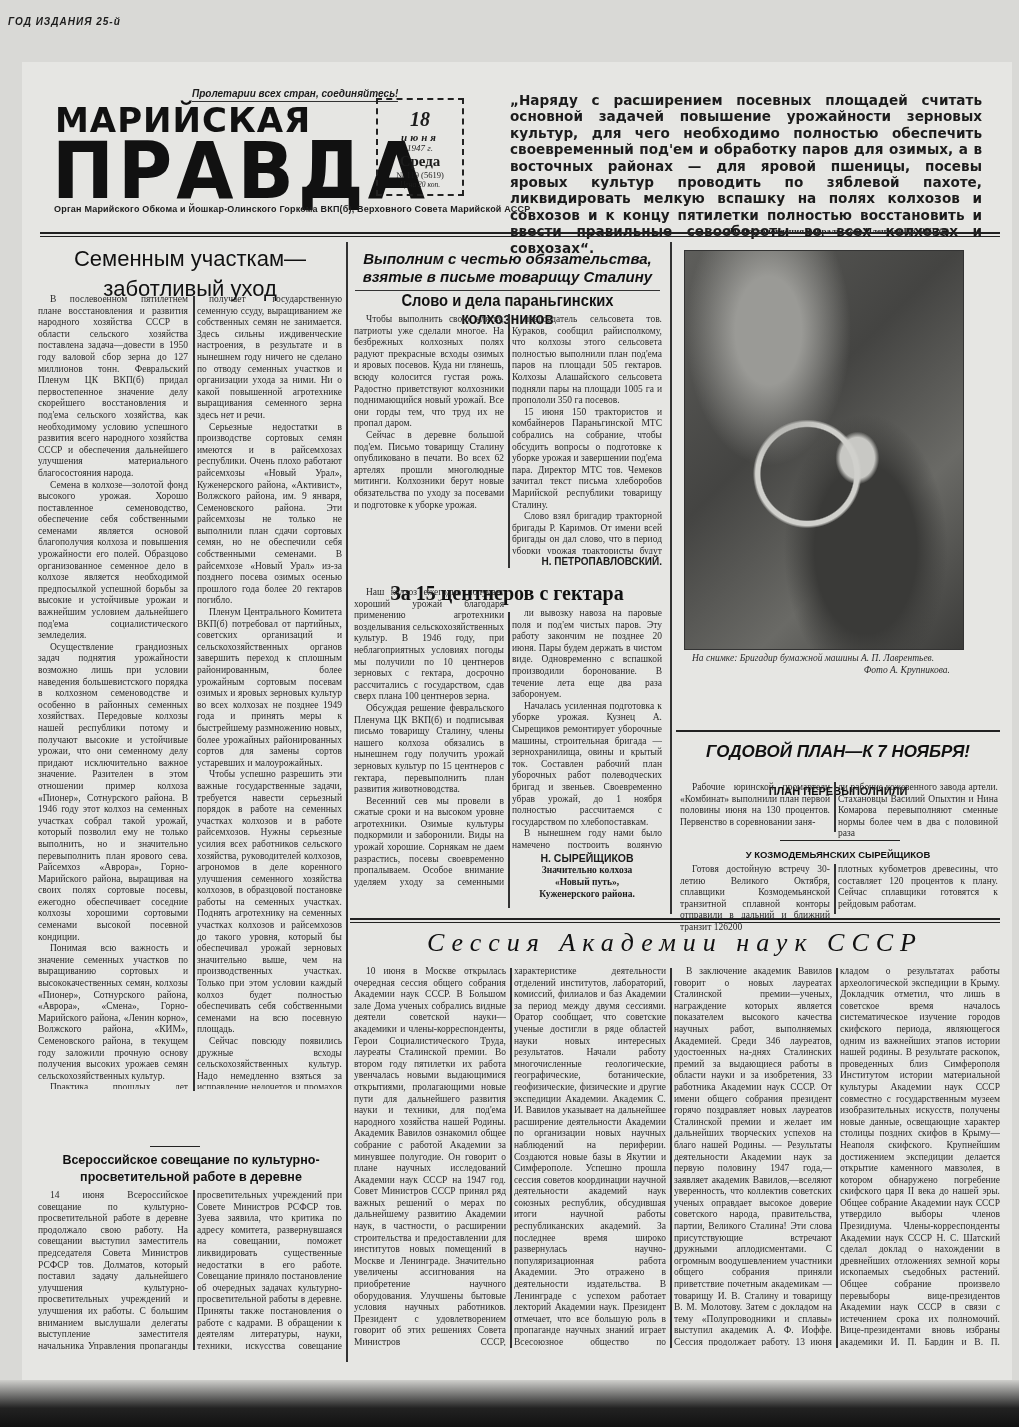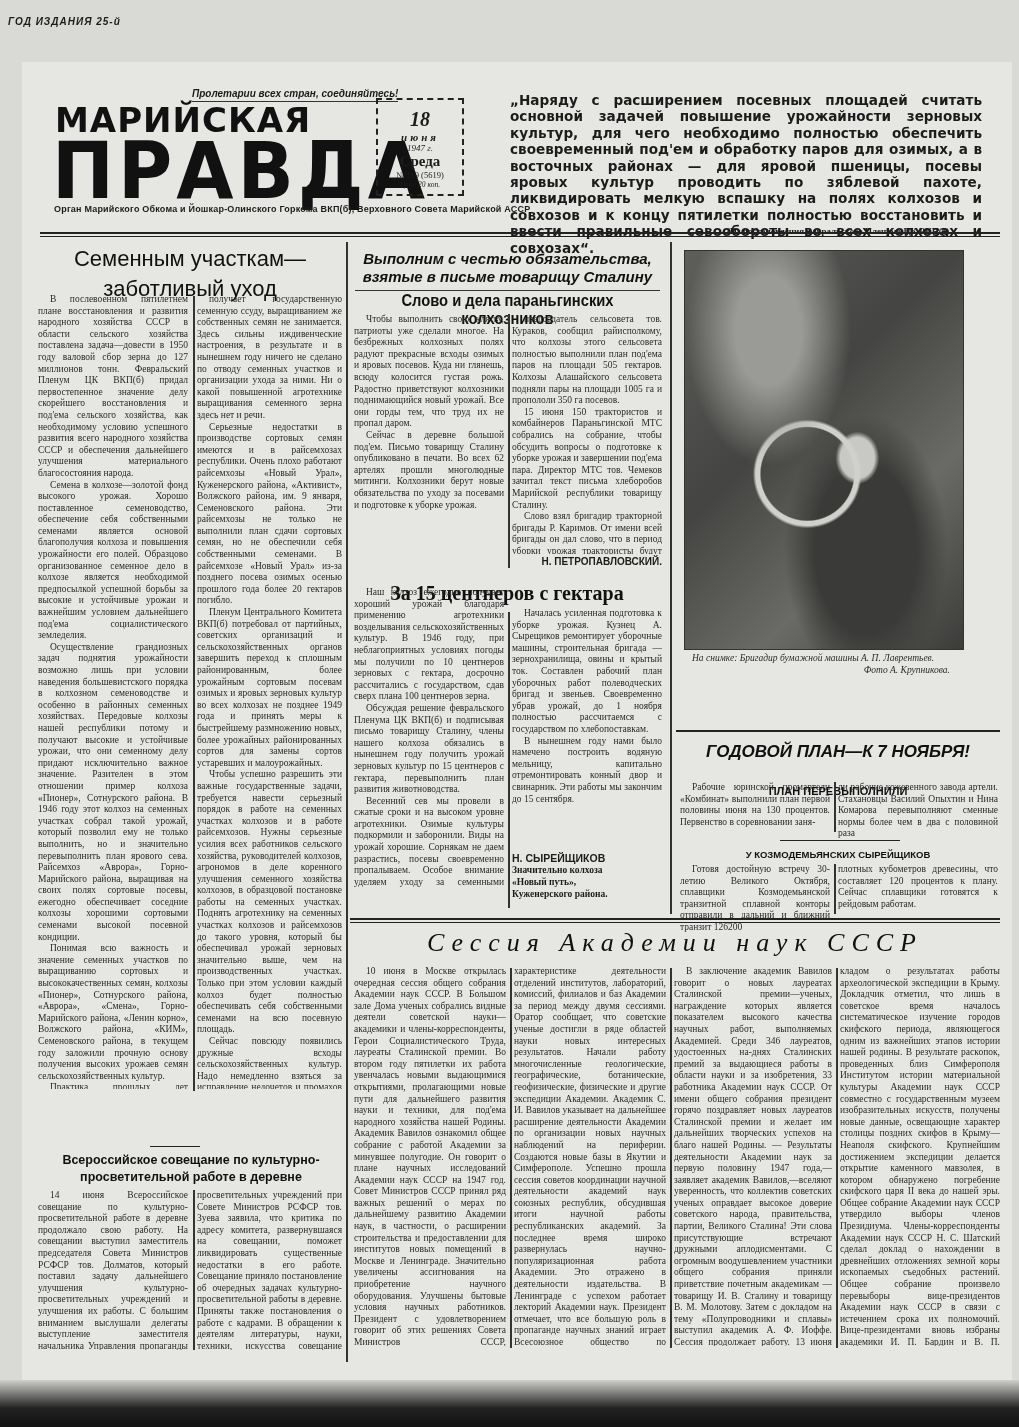--- a/index.html
+++ b/index.html
@@ -100,25 +100,26 @@
 
 <div class="abs h-big" style="left:352px;top:582px;width:310px;font-size:20px;font-weight:bold;font-family:'Liberation Serif',serif;">За 15 центнеров с гектара</div>
 <div class="abs small" style="left:354px;top:587px;width:150px;height:300px;overflow:hidden;">
   <p>Наш колхоз ежегодно получает хороший урожай благодаря применению агротехники возделывания сельскохозяйственных культур. В 1946 году, при неблагоприятных условиях погоды мы получили по 10 центнеров зерновых с гектара, досрочно рассчитались с государством, сдав сверх плана 100 центнеров зерна.</p>
   <p>Обсуждая решение февральского Пленума ЦК ВКП(б) и подписывая письмо товарищу Сталину, члены нашего колхоза обязались в нынешнем году получить урожай зерновых культур по 15 центнеров с гектара, перевыполнить план развития животноводства.</p>
   <p>Весенний сев мы провели в сжатые сроки и на высоком уровне агротехники. Озимые культуры подкормили и заборонили. Виды на урожай хорошие. Сорнякам не даем разрастись, посевы своевременно пропалываем. Особое внимание уделяем уходу за семенными участками. Посевы на семенных участках замульчированы, подкормлены и уже прополоты. Звенья высокого урожая на другие работы не отвлекаем.</p>
 
 </div>
 <div class="vrule" style="left:508px;top:612px;height:296px;"></div>
 <div class="abs small" style="left:512px;top:608px;width:150px;height:240px;overflow:hidden;">
+  <p>ли вывозку навоза на паровые поля и под'ем чистых паров. Эту работу закончим не позднее 20 июня. Пары будем держать в чистом виде. Одновременно с вспашкой производили боронование. В течение лета еще два раза заборонуем.</p>
   <p>Началась усиленная подготовка к уборке урожая. Кузнец А. Сырещиков ремонтирует уборочные машины, строительная бригада — зернохранилища, овины и крытый ток. Составлен рабочий план уборочных работ полеводческих бригад и звеньев. Своевременно убрав урожай, до 1 ноября полностью рассчитаемся с государством по хлебопоставкам.</p>
   <p>В нынешнем году нами было намечено построить водяную мельницу, капитально отремонтировать конный двор и свинарник. Эти работы мы закончим до 15 сентября.</p>
 
 </div>
-<div class="abs" style="left:512px;top:852px;width:150px;text-align:left;font-size:9.5px;line-height:12px;font-weight:bold;">
+<div class="abs" style="left:512px;top:852px;width:150px;text-align:center;font-size:9.5px;line-height:12px;font-weight:bold;">
   <div style="font-size:10.5px;font-family:'Liberation Sans',sans-serif;">Н. СЫРЕЙЩИКОВ</div>
   <div>Значительно колхоза</div>
   <div>«Новый путь»,</div>
   <div>Куженерского района.</div>
 </div>
 <div class="vrule" style="left:670px;top:242px;height:672px;"></div>
 
 <div class="abs photo" style="left:684px;top:250px;"></div>
 <div class="abs small caption" style="left:680px;top:652px;width:320px;">
   <p style="font-style:italic;">На снимке: Бригадир бумажной машины А. П. Лаврентьев.</p>

